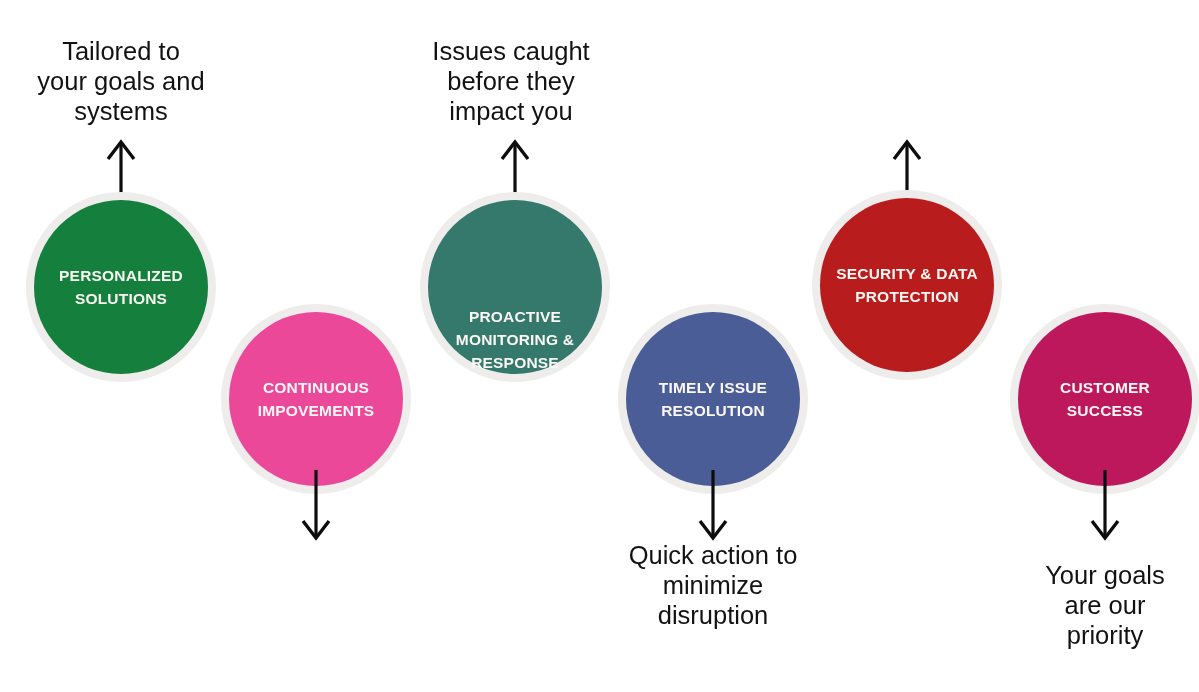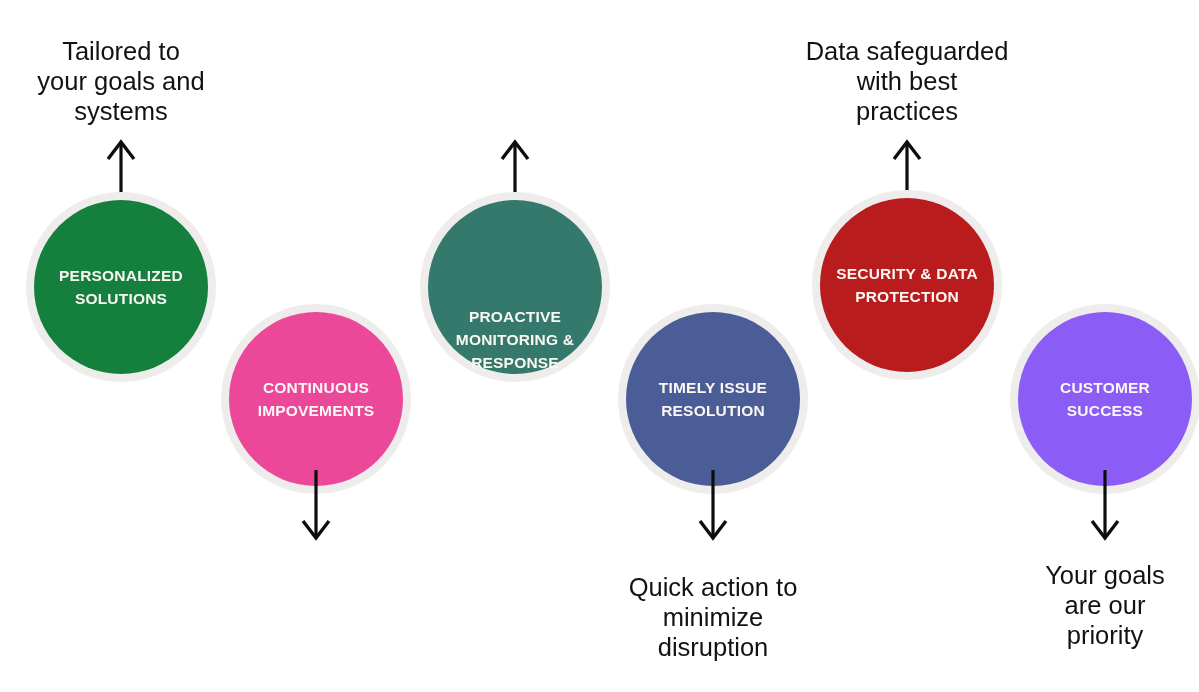--- a/index.html
+++ b/index.html
@@ -119,20 +119,23 @@
 IMPOVEMENTS</span>
     </div>
   </div>
 
   <svg class="arrow" style="left:283px; top:470px;" width="40" height="80" viewBox="0 0 40 80">
     <line x1="20" y1="0" x2="20" y2="66" stroke-width="3.2"></line>
     <polyline points="7,51 20,68 33,51" stroke-width="3.4" stroke-linecap="butt" stroke-linejoin="miter"></polyline>
   </svg>
 
 
+  <div class="caption above" style="left:358px; top:36px;">Issues caught
+before they
+impact you</div>
 
   <svg class="arrow" style="left:482px; top:130px;" width="40" height="90" viewBox="0 0 40 90">
     <line x1="20" y1="90" x2="20" y2="14" stroke-width="3.2"></line>
     <polyline points="7,29 20,12 33,29" stroke-width="3.4" stroke-linecap="butt" stroke-linejoin="miter"></polyline>
   </svg>
 
   <div class="node" style="left:502px; top:287px;">
     <div class="ring"></div>
     <div class="disc" style="background:#34796b;align-items:flex-end;">
       <span class="disc-label">PROACTIVE
@@ -147,44 +150,41 @@
       <span class="disc-label">TIMELY ISSUE
 RESOLUTION</span>
     </div>
   </div>
 
   <svg class="arrow" style="left:680px; top:470px;" width="40" height="80" viewBox="0 0 40 80">
     <line x1="20" y1="0" x2="20" y2="66" stroke-width="3.2"></line>
     <polyline points="7,51 20,68 33,51" stroke-width="3.4" stroke-linecap="butt" stroke-linejoin="miter"></polyline>
   </svg>
 
-  <div class="caption" style="left:560px; top:572px;">Quick action to
+  <div class="caption" style="left:560px; top:540px;">Quick action to
 minimize
 disruption</div>
 
-  <div class="caption above" style="left:754px; top:36px;">Data safeguarded
-with best
-practices</div>
 
   <svg class="arrow" style="left:874px; top:130px;" width="40" height="90" viewBox="0 0 40 90">
     <line x1="20" y1="90" x2="20" y2="14" stroke-width="3.2"></line>
     <polyline points="7,29 20,12 33,29" stroke-width="3.4" stroke-linecap="butt" stroke-linejoin="miter"></polyline>
   </svg>
 
   <div class="node" style="left:894px; top:285px;">
     <div class="ring"></div>
     <div class="disc" style="background:#b91c1c;">
       <span class="disc-label">SECURITY &amp; DATA
 PROTECTION</span>
     </div>
   </div>
 
   <div class="node" style="left:1092px; top:399px;">
     <div class="ring"></div>
-    <div class="disc" style="background:#8b5cf6;">
+    <div class="disc" style="background:#be185d;">
       <span class="disc-label">CUSTOMER
 SUCCESS</span>
     </div>
   </div>
 
   <svg class="arrow" style="left:1072px; top:470px;" width="40" height="80" viewBox="0 0 40 80">
     <line x1="20" y1="0" x2="20" y2="66" stroke-width="3.2"></line>
     <polyline points="7,51 20,68 33,51" stroke-width="3.4" stroke-linecap="butt" stroke-linejoin="miter"></polyline>
   </svg>
 

